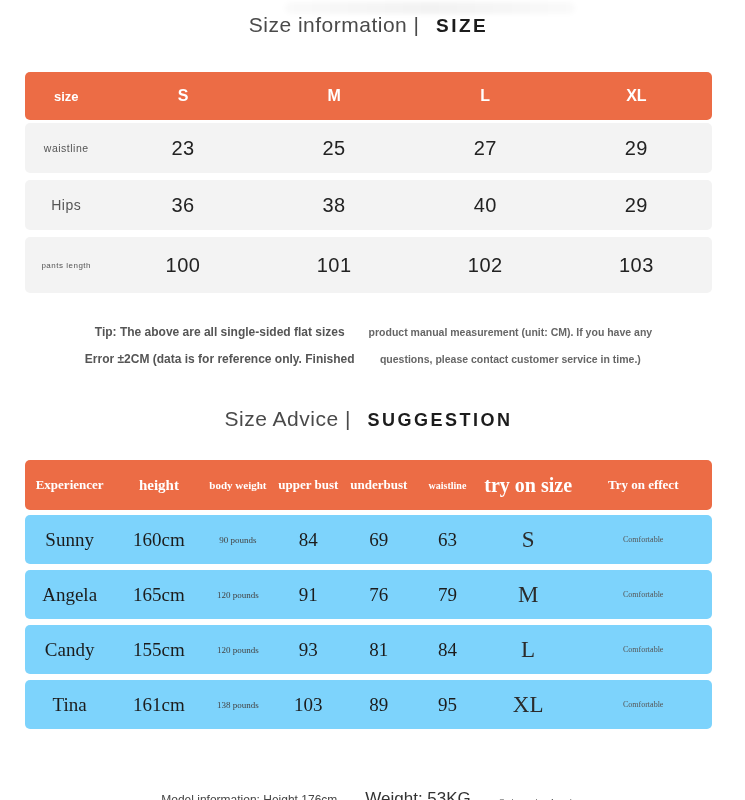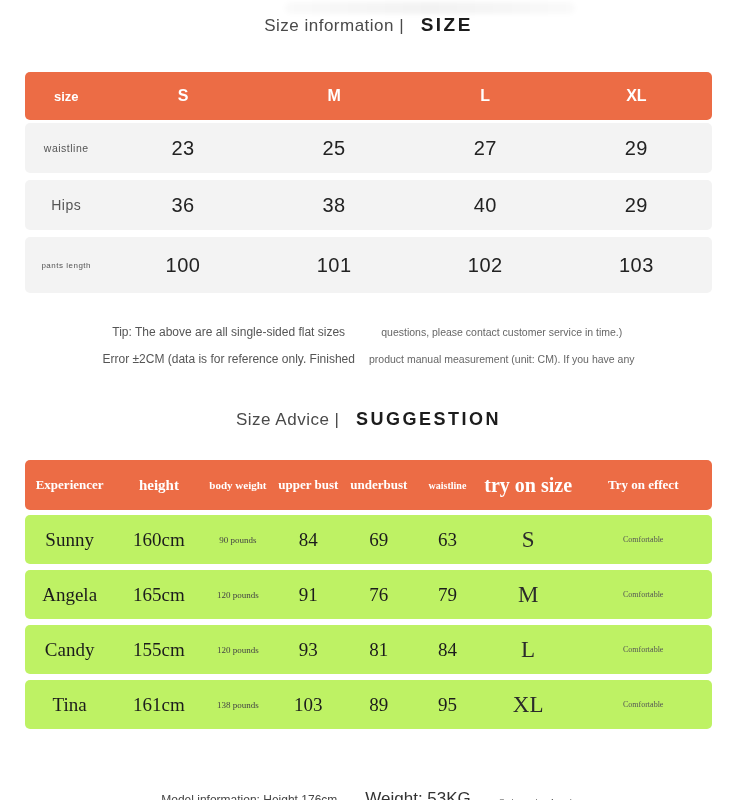--- a/index.html
+++ b/index.html
@@ -9,21 +9,21 @@
   .top-smudge {
     position: absolute; top: 2px; left: 285px; width: 290px; height: 12px;
     background: linear-gradient(90deg, rgba(0,0,0,0.02), rgba(0,0,0,0.05), rgba(0,0,0,0.02));
     filter: blur(2px); border-radius: 6px;
   }
 
   .content { width: 687px; margin-left: 25px; }
 
   
   .sec-title { text-align: center; margin-top: 13px; height: 24px; line-height: 24px; }
-  .sec-title .t-left { font-size: 17px; color: #4a4a4a; letter-spacing: 0.5px; }
+  .sec-title .t-left { font-size: 21px; color: #4a4a4a; letter-spacing: 0.5px; }
   .sec-title .t-right { font-size: 19px; font-weight: bold; color: #1c1c1c; letter-spacing: 2.5px; margin-left: 12px; }
   .sec-title.second { margin-top: 34px; }
   .sec-title.second .t-right { font-size: 18px; }
 
   
   .t1 { margin-top: 35px; }
   .t1 .row {
     display: grid; grid-template-columns: 12% 22% 22% 22% 22%;
     align-items: center; justify-items: center;
     border-radius: 5px; margin-bottom: 7px;
@@ -33,34 +33,34 @@
   .t1 .row.body-row.last { height: 56px; margin-bottom: 0; }
   .t1 .header .cell { color: #ffffff; font-weight: bold; font-size: 16px; }
   .t1 .header .cell.c0 { font-size: 13px; }
   .t1 .body-row .cell { font-size: 20px; color: #222; font-weight: 500; letter-spacing: 0.5px; }
   .t1 .body-row .cell.lbl { font-weight: 400; color: #555; }
   .t1 .lbl.sz-sm { font-size: 10.5px; }
   .t1 .lbl.sz-md { font-size: 14px; color: #444; }
   .t1 .lbl.sz-xs { font-size: 8px; text-align: center; }
 
   
-  .tip { display: flex; justify-content: center; gap: 14px; margin-top: 26px; text-align: center; }
+  .tip { display: flex; justify-content: center; gap: 14px; margin-top: 26px; text-align: center; font-weight: bold; }
   .tip .col { line-height: 27px; }
   .tip .col.left { font-size: 12px; color: #555; }
   .tip .col.right { font-size: 10.5px; color: #666; }
 
   
   .t2 { margin-top: 29px; font-family: Liberation Serif, serif; }
   .t2 .row {
     display: grid; grid-template-columns: 13% 13% 10% 10.5% 10% 10% 13.5% 20%;
     align-items: center; justify-items: center;
     border-radius: 5px; margin-bottom: 6px;
   }
   .t2 .row.header { background: #EC6C45; height: 50px; margin-bottom: 5px; }
-  .t2 .row.body-row { background: #bef264; height: 49px; }
+  .t2 .row.body-row { background: #7dd3fc; height: 49px; }
   .t2 .header .cell { color: #ffffff; font-weight: bold; font-size: 13px; }
   .t2 .header .cell:nth-child(2) { font-size: 15px; }
   .t2 .header .cell:nth-child(3) { font-size: 11px; }
   .t2 .header .cell:nth-child(6) { font-size: 10px; }
   .t2 .header .cell:nth-child(7) { font-size: 20px; }
   .t2 .body-row .cell { font-size: 19px; color: #1c1c1c; font-weight: 500; }
   .t2 .body-row .cell:nth-child(3) { font-size: 9px; color: #444; font-weight: 400; }
   .t2 .body-row .cell:nth-child(7) { font-size: 23px; font-weight: 400; color: #2b2b2b; }
   .t2 .body-row .cell:nth-child(8) { font-size: 8px; color: #555; font-weight: 400; }
 
@@ -112,22 +112,22 @@
       <div class="cell">103</div>
     </div>
   </div>
 
   <div class="tip">
     <div class="col left">
       <div>Tip: The above are all single-sided flat sizes</div>
       <div>Error ±2CM (data is for reference only. Finished</div>
     </div>
     <div class="col right">
+      <div>product manual measurement (unit: CM). If you have any</div>
       <div>questions, please contact customer service in time.)</div>
-      <div>product manual measurement (unit: CM). If you have any</div>
     </div>
   </div>
 
   <div class="sec-title second">
     <span class="t-left">Size Advice |</span>
     <span class="t-right">SUGGESTION</span>
   </div>
 
   <div class="t2">
     <div class="row header">

